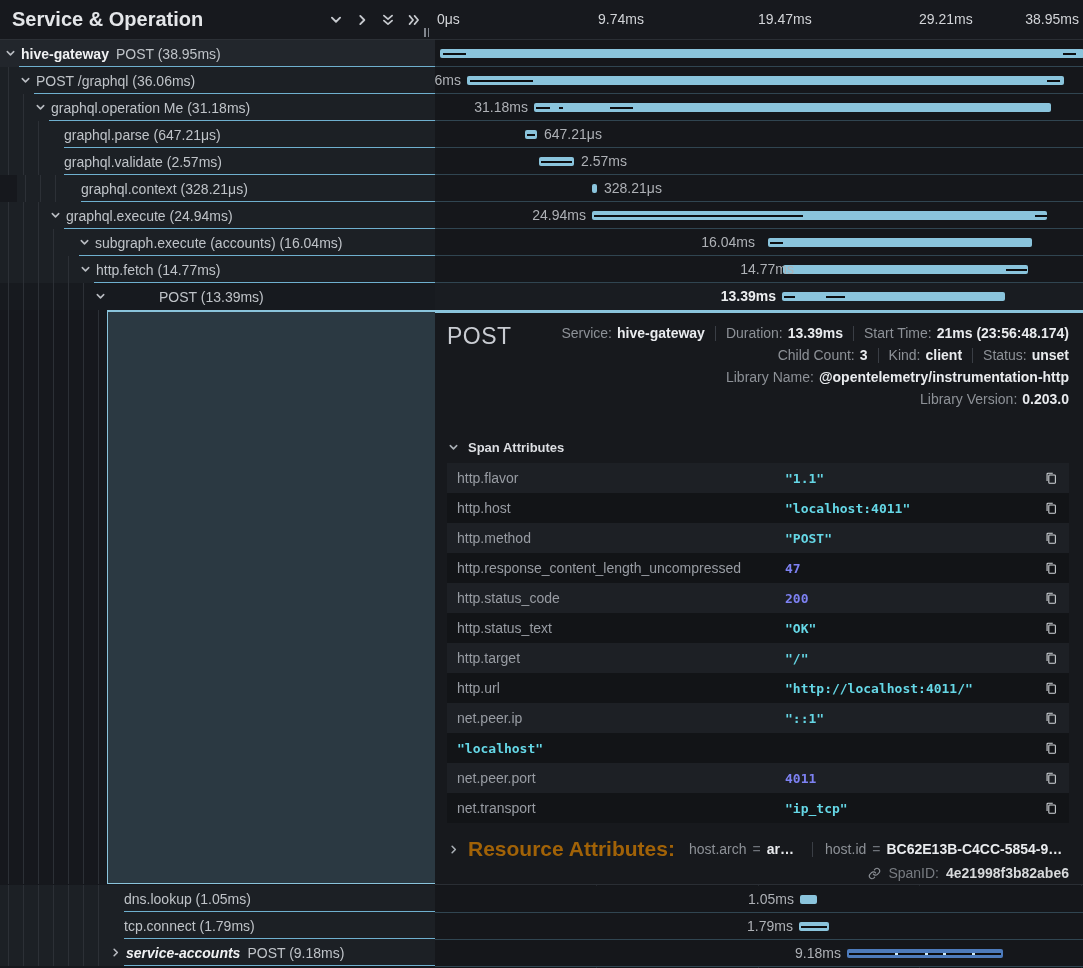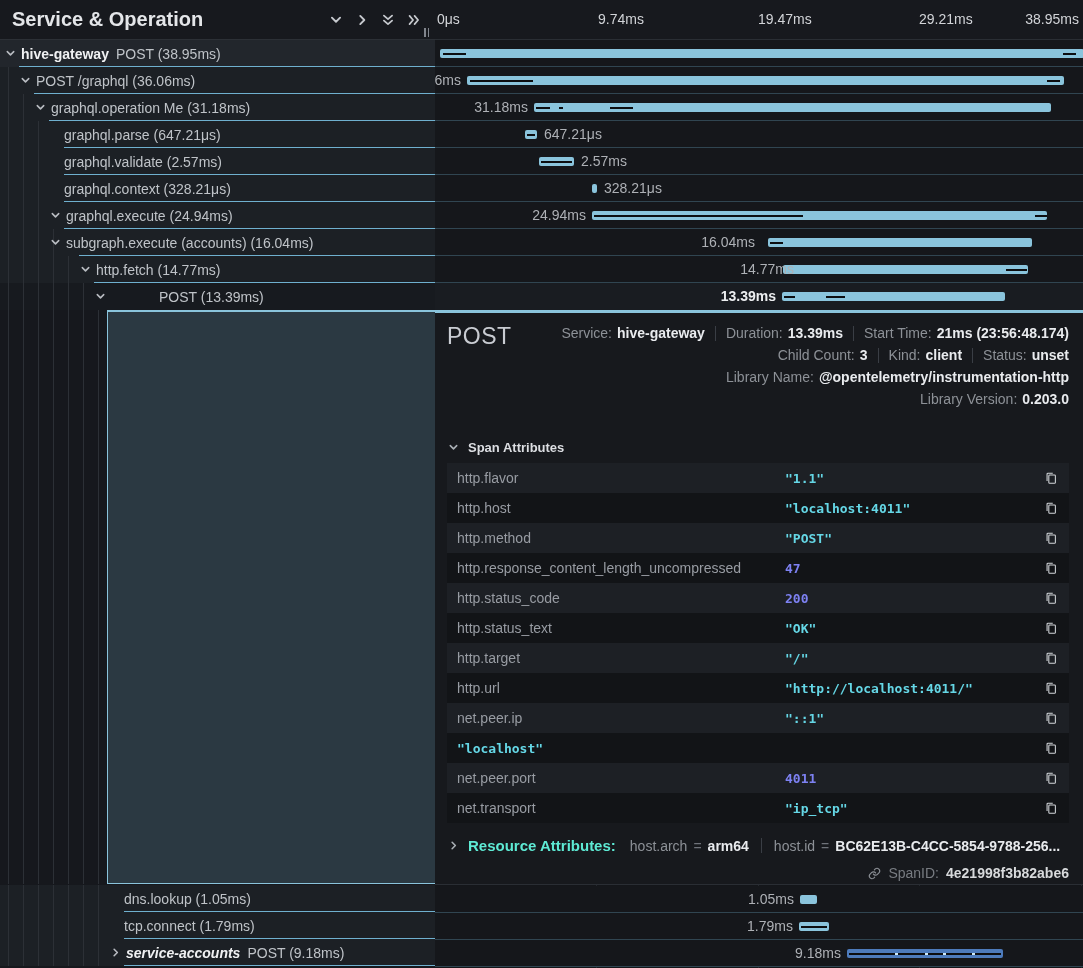--- a/index.html
+++ b/index.html
@@ -66,21 +66,21 @@
   .arow.base{background:#121417;}
   .akey{width:328px;font-size:14px;color:#989ca3;white-space:nowrap;overflow:hidden;}
   .aval{flex:1;font-family:"DejaVu Sans Mono",monospace;font-size:13px;font-weight:bold;white-space:nowrap;overflow:hidden;}
   .aval.str{color:#65d7e6;}
   .aval.num{color:#7d81f2;}
   .copy-btn{width:20px;height:20px;display:flex;align-items:center;justify-content:center;cursor:pointer;color:#d3d6da;}
 
   #resource-line{position:absolute;left:13px;top:524px;right:14px;display:flex;align-items:center;
                  font-size:14px;color:#8d9197;white-space:nowrap;overflow:hidden;}
   #resource-line .chev{color:#aab0b6;display:flex;margin-right:9px;}
-  #resource-line .rtitle{font-size:15px;font-weight:bold;color:#5eead4;margin-right:14px;}
+  #resource-line .rtitle{font-size:21px;font-weight:bold;color:#a16207;margin-right:14px;}
   #resource-line b{color:#e9ebee;font-weight:bold;}
   #resource-line .eq{margin:0 6px;color:#6f737a;}
   #resource-line .truncate{overflow:hidden;text-overflow:ellipsis;}
 
   #spanid-line{position:absolute;right:14px;top:552px;display:flex;align-items:center;gap:7px;
                font-size:14px;color:#787c82;}
   #spanid-line b{color:#d8dadc;font-weight:bold;}
   #bottom-right{position:absolute;left:0;top:884px;width:648px;height:84px;border-top:1px solid #2a2e34;}
 </style>
 </head>
@@ -167,21 +167,21 @@
         </div>
         <div class="tree-row" style="top: 148px; padding-left: 18px;">
           <div class="guide" style="left: 8px;"></div>
           <div class="guide" style="left: 23px;"></div>
           <div class="guide" style="left: 38px;"></div>
           <div class="rborder" style="left: 64px;"></div>
           <div class="content" style="padding-left: 64px;">
             <span class="op">graphql.validate (2.57ms)</span>
           </div>
         </div>
-        <div class="tree-row" style="top: 175px;">
+        <div class="tree-row" style="top: 175px; margin-left: 17px;">
           <div class="guide" style="left: 8px;"></div>
           <div class="guide" style="left: 23px;"></div>
           <div class="guide" style="left: 38px;"></div>
           <div class="rborder" style="left: 64px;"></div>
           <div class="content" style="padding-left: 64px;">
             <span class="op">graphql.context (328.21μs)</span>
           </div>
         </div>
         <div class="tree-row" style="top: 202px;">
           <div class="guide" style="left: 8px;"></div>
@@ -196,21 +196,21 @@
             </span>
             <span class="op">graphql.execute (24.94ms)</span>
           </div>
         </div>
         <div class="tree-row" style="top: 229px;">
           <div class="guide" style="left: 8px;"></div>
           <div class="guide" style="left: 23px;"></div>
           <div class="guide" style="left: 38px;"></div>
           <div class="guide" style="left: 53px;"></div>
           <div class="rborder" style="left: 79px;"></div>
-          <div class="content" style="padding-left: 50px;">
+          <div class="content" style="padding-left: 79px;">
             <span class="chev">
               <svg width="11" height="11" viewBox="0 0 12 12" fill="none" stroke="currentColor" stroke-width="1.7" stroke-linecap="round" stroke-linejoin="round">
                 <polyline points="2.5,4 6,7.5 9.5,4"></polyline>
               </svg>
             </span>
             <span class="op">subgraph.execute (accounts) (16.04ms)</span>
           </div>
         </div>
         <div class="tree-row" style="top: 256px;">
           <div class="guide" style="left: 8px;"></div>

